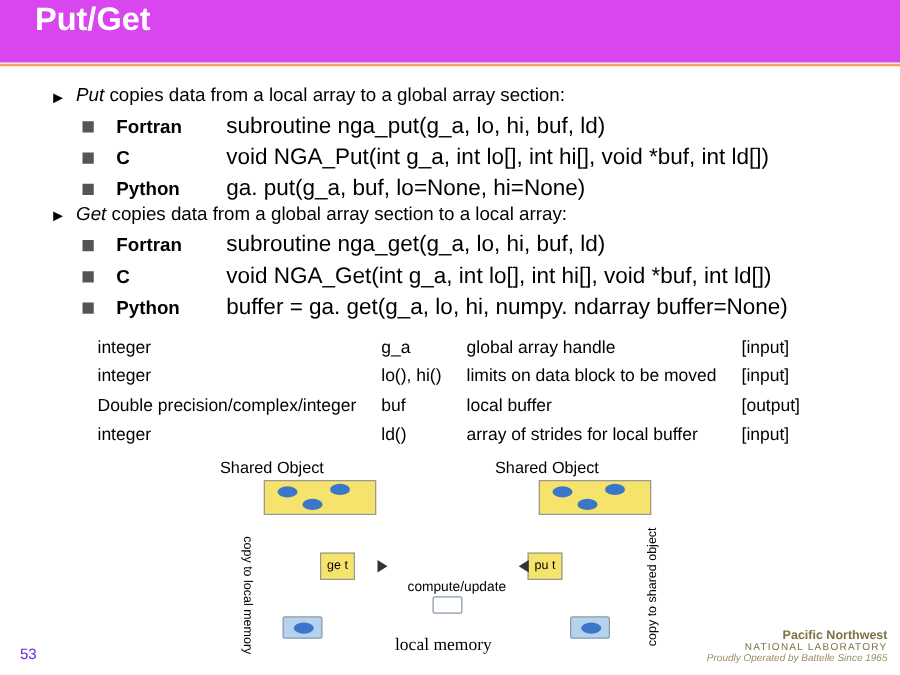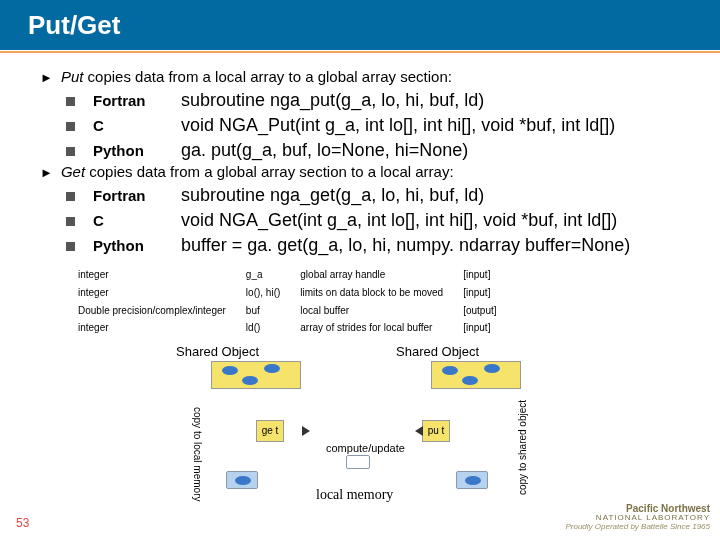--- a/index.html
+++ b/index.html
@@ -1,45 +1,45 @@
 <!DOCTYPE html>
 <html><head>
 <meta charset="utf-8">
 <style>
   * { margin: 0; padding: 0; box-sizing: border-box; }
   body { width: 720px; height: 540px; font-family: Arial, Helvetica, sans-serif; background: #fff; position: relative; overflow: hidden; }
-  .titlebar { background: #0369a1; height: 50px; display: flex; align-items: center; padding-left: 28px; }
+  .titlebar { background: #d946ef; height: 50px; display: flex; padding-left: 28px; }
   .title { color: #fff; font-size: 26px; font-weight: bold; }
   .orange-line { height: 2px; background: #f3a65a; margin-top: 1px; }
   .content { padding: 14px 28px 0 40px; font-size: 15px; color: #000; line-height: 1.38; }
   .b1 { display: flex; gap: 8px; }
   .tri { font-size: 13px; line-height: 21px; }
   .b2 { margin-left: 26px; display: flex; gap: 18px; align-items: baseline; }
   .sq { width: 9px; height: 9px; background: #555; display: inline-block; margin-top: 6px; flex-shrink: 0; }
   .lang { font-weight: bold; width: 70px; display: inline-block; }
   .api { font-size: 18px; }
   .em { font-style: italic; }
-  .params { margin: 8px 0 0 36px; font-size: 10px; }
+  .params { margin: 8px 0 0 36px; font-size: 14px; }
   .params td { padding: 0 18px 2px 0; vertical-align: top; }
   .diagram { position: relative; margin: 6px auto 0; width: 440px; height: 160px; font-size: 11px; }
   .shared { position: absolute; width: 160px; text-align: left; }
   .shared-label { font-size: 13px; line-height: 1.1; }
   .sbox { width: 90px; height: 28px; background: #f6e36b; border: 1px solid #999; margin: 2px auto 0; position: relative; }
   .oval { width: 16px; height: 9px; background: #3a77c9; border-radius: 50%; position: absolute; }
   .rot { transform: rotate(90deg); transform-origin: left top; position: absolute; font-size: 10px; white-space: nowrap; }
   .rot2 { transform: rotate(-90deg); transform-origin: left top; position: absolute; font-size: 10px; white-space: nowrap; }
   .opbox { position: absolute; width: 28px; height: 22px; background: #f6e36b; border: 1px solid #999; font-size: 10px; text-align: center; line-height: 20px; }
   .compute { position: absolute; font-size: 11px; }
   .local { position: absolute; font-size: 14px; font-family: 'Times New Roman', serif; }
   .lbbox { position: absolute; width: 32px; height: 18px; background: #b7d2ee; border: 1px solid #89a; border-radius: 2px; }
   .arrow { position: absolute; width: 0; height: 0; border-left: 5px solid transparent; border-right: 5px solid transparent; border-top: 8px solid #333; }
   .footer { position: absolute; bottom: 8px; right: 10px; color: #9a8f64; font-size: 8px; text-align: right; line-height: 1.1; font-style: italic; }
   .footer .lab { font-size: 10px; font-weight: bold; font-style: normal; color: #7c7246; }
   .footer .sub { font-size: 8px; letter-spacing: 1px; font-style: normal; color: #7c7246; }
-  .pagenum { position: absolute; left: 16px; bottom: 10px; font-size: 12px; color: #ef4444; }
+  .pagenum { position: absolute; left: 16px; bottom: 10px; font-size: 12px; color: #6d28d9; }
 </style>
 </head>
 <body>
 
 <div class="titlebar">
   <div class="title">Put/Get</div>
 </div>
 <div class="orange-line"></div>
 
 <div class="content">

